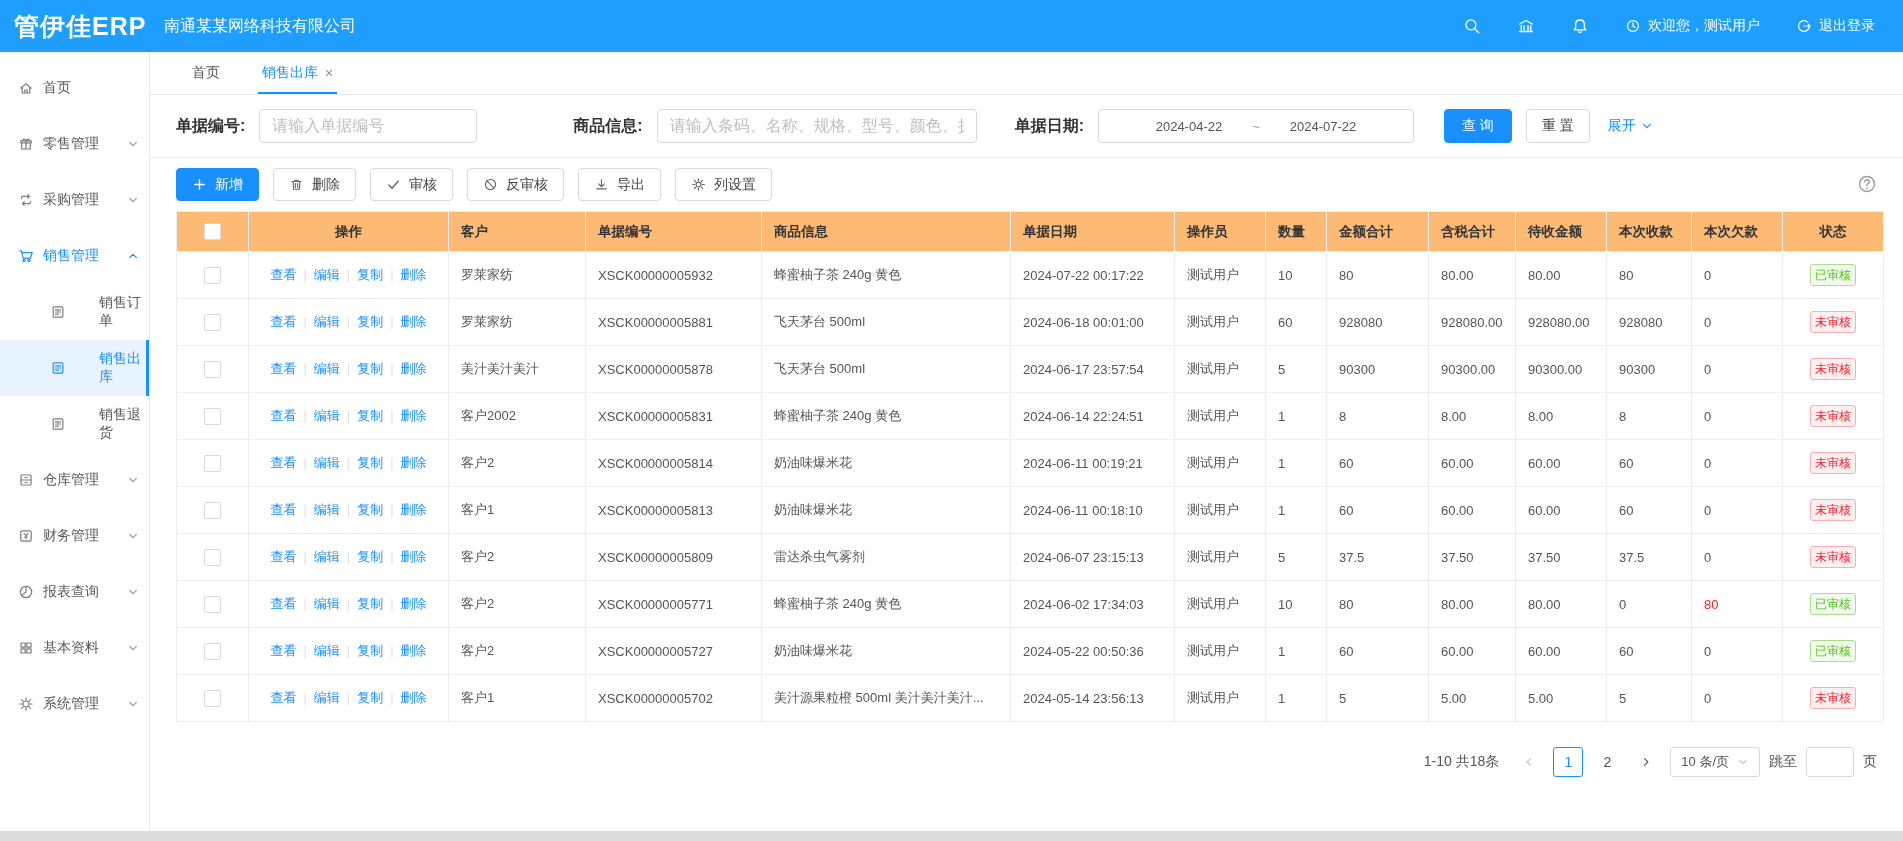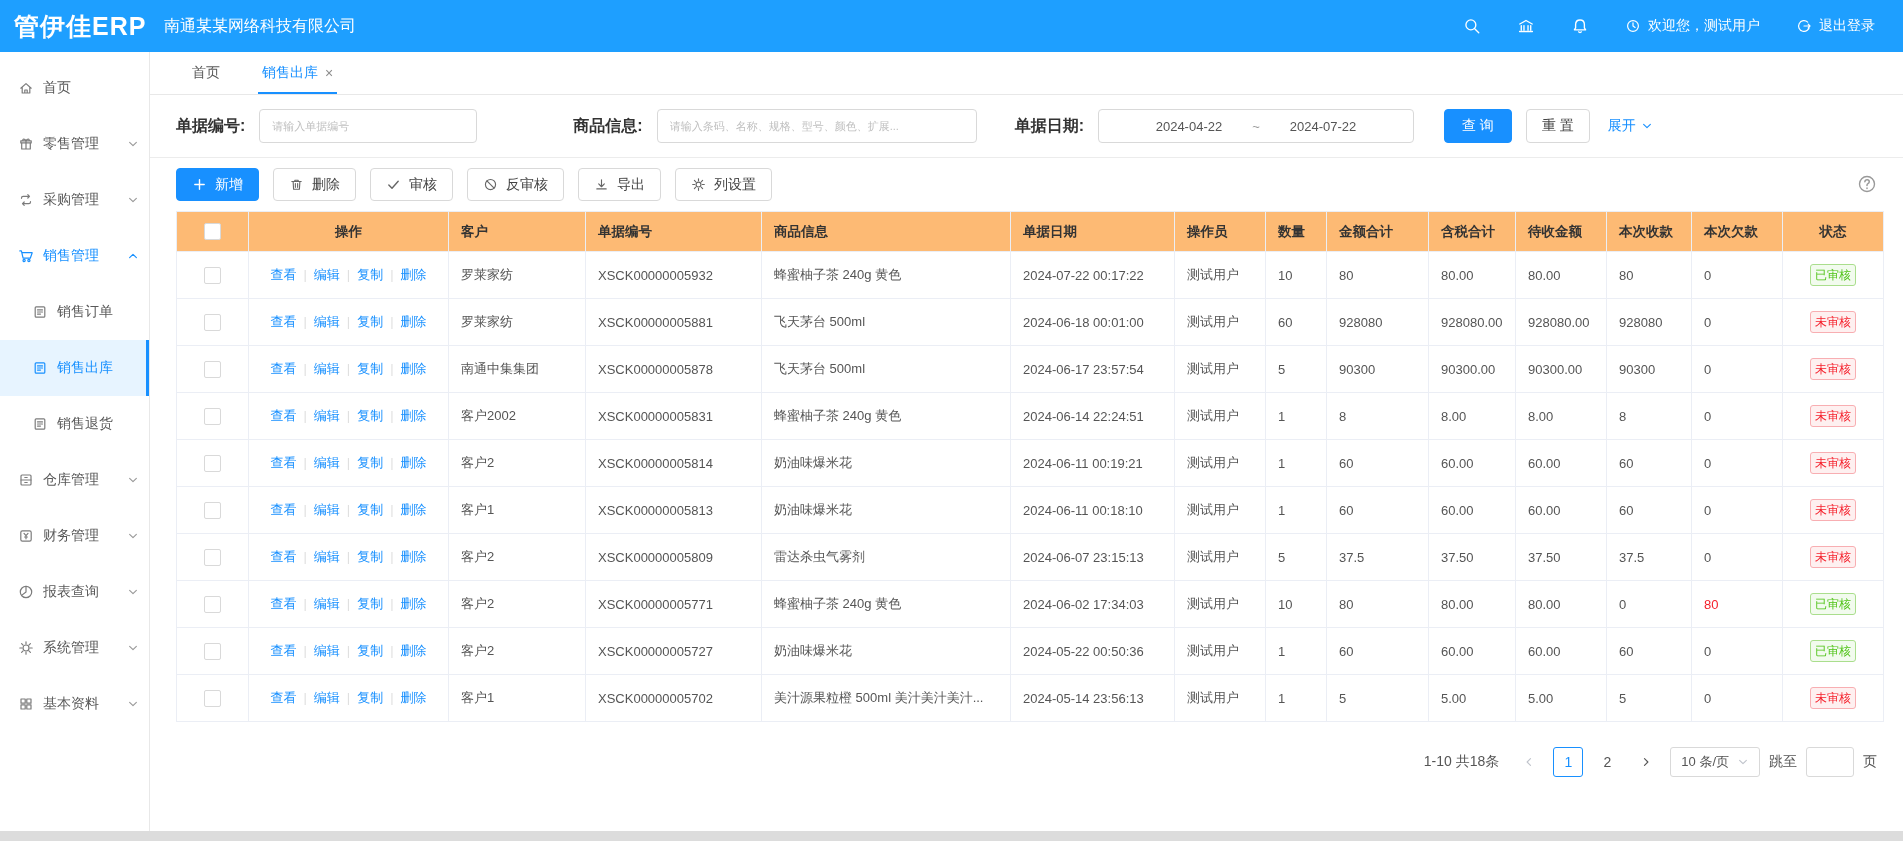--- a/index.html
+++ b/index.html
@@ -13,42 +13,42 @@
   .topbar-right{margin-left:auto;display:flex;align-items:center;gap:36px;padding-right:28px;font-size:14px;}
   .tico{display:flex;cursor:pointer;}
   .tico svg{width:18px;height:18px;}
   .welcome,.logout{display:flex;align-items:center;gap:7px;cursor:pointer;white-space:nowrap;}
   .welcome .ico svg,.logout .ico svg{width:16px;height:16px;}
   
   .shell{flex:1;display:flex;min-height:0;}
   .sidebar{width:150px;flex:0 0 150px;box-sizing:border-box;border-right:1px solid #e8e8e8;background:#fff;padding-top:8px;overflow:hidden;}
   .side-item,.side-sub{height:56px;display:flex;align-items:center;font-size:14px;color:#595959;cursor:pointer;position:relative;}
   .side-item{padding:0 10px 0 18px;}
-  .side-sub{padding-left:32px;}
+  .side-sub{padding-left:50px;gap:24px;}
   .ico{display:flex;}
   .ico svg{width:16px;height:16px;display:block;}
   .side-item .ico,.side-sub .ico{margin-right:9px;color:#7c7c7c;}
   .side-item .chev{margin-left:auto;color:#999;display:flex;}
   .chev svg{width:12px;height:12px;}
   .side-item.blue,.side-item.blue .ico,.side-item.blue .chev{color:#1890ff;}
   .side-sub.active{background:#e7f4ff;color:#1890ff;}
   .side-sub.active .ico{color:#1890ff;}
   .side-sub.active::after{content:"";position:absolute;right:0;top:0;bottom:0;width:3px;background:#1890ff;}
   
   .main{flex:1;display:flex;flex-direction:column;min-width:0;background:#fff;}
   .tabbar{flex:0 0 42px;border-bottom:1px solid #e8e8e8;display:flex;align-items:stretch;padding-left:42px;gap:42px;}
   .tab{font-size:14px;color:#595959;display:flex;align-items:center;cursor:pointer;position:relative;}
   .tab.active{color:#1890ff;}
   .tab.active::after{content:"";position:absolute;left:-4px;right:-4px;bottom:0;height:2px;background:#1890ff;}
   .tab-close{margin-left:7px;color:#8c8c8c;font-size:14px;}
   
   .filterbar{display:flex;align-items:center;padding:14px 26px;}
   .fgroup{display:flex;align-items:center;}
   .f-label{font-weight:bold;font-size:16px;color:#333;margin-right:14px;white-space:nowrap;}
-  .f-input{height:34px;border:1px solid #d9d9d9;border-radius:4px;padding:0 12px;font-size:11px;color:#333;box-sizing:border-box;outline:none;font-family:inherit;}
+  .f-input{height:34px;border:1px solid #d9d9d9;border-radius:4px;padding:0 12px;font-size:16px;color:#333;box-sizing:border-box;outline:none;font-family:inherit;}
   .f-input::placeholder{color:#bfbfbf;}
   .w-doc{width:218px;}
   .w-prod{width:320px;}
   .g-doc{margin-right:96px;}
   .g-prod{margin-right:26px;}
   .g-date{margin-right:30px;margin-left:12px;}
   .datebox{width:316px;height:34px;box-sizing:border-box;border:1px solid #d9d9d9;border-radius:4px;display:flex;align-items:center;justify-content:center;gap:30px;font-size:13px;color:#555;cursor:pointer;}
   .date-sep{color:#999;}
   .btn{height:34px;border-radius:4px;font-size:14px;display:flex;align-items:center;cursor:pointer;box-sizing:border-box;white-space:nowrap;}
   .btn-primary{background:#1890ff;color:#fff;border:1px solid #1890ff;padding:0 17px;}
@@ -253,41 +253,41 @@
           <span>报表查询</span>
           <span class="chev">
             <svg viewBox="0 0 16 16" fill="none" stroke="currentColor" stroke-width="1.2" stroke-linecap="round" stroke-linejoin="round">
               <path d="M3.5 5.8 8 10.3l4.5-4.5" stroke-width="1.5"></path>
             </svg>
           </span>
         </div>
         <div class="side-item">
           <span class="ico">
             <svg viewBox="0 0 16 16" fill="none" stroke="currentColor" stroke-width="1.2" stroke-linecap="round" stroke-linejoin="round">
-              <circle cx="8" cy="8" r="3"></circle>
-              <path d="M8 1.8v2.1M8 12.1v2.1M1.8 8h2.1M12.1 8h2.1M3.6 3.6l1.5 1.5M10.9 10.9l1.5 1.5M12.4 3.6l-1.5 1.5M5.1 10.9l-1.5 1.5"></path>
-            </svg>
-          </span>
-          <span>系统管理</span>
-          <span class="chev">
-            <svg viewBox="0 0 16 16" fill="none" stroke="currentColor" stroke-width="1.2" stroke-linecap="round" stroke-linejoin="round">
-              <path d="M3.5 5.8 8 10.3l4.5-4.5" stroke-width="1.5"></path>
-            </svg>
-          </span>
-        </div>
-        <div class="side-item">
-          <span class="ico">
-            <svg viewBox="0 0 16 16" fill="none" stroke="currentColor" stroke-width="1.2" stroke-linecap="round" stroke-linejoin="round">
               <rect x="3" y="3" width="4.2" height="4.2"></rect>
               <rect x="8.8" y="3" width="4.2" height="4.2"></rect>
               <rect x="3" y="8.8" width="4.2" height="4.2"></rect>
               <rect x="8.8" y="8.8" width="4.2" height="4.2"></rect>
             </svg>
           </span>
           <span>基本资料</span>
+          <span class="chev">
+            <svg viewBox="0 0 16 16" fill="none" stroke="currentColor" stroke-width="1.2" stroke-linecap="round" stroke-linejoin="round">
+              <path d="M3.5 5.8 8 10.3l4.5-4.5" stroke-width="1.5"></path>
+            </svg>
+          </span>
+        </div>
+        <div class="side-item">
+          <span class="ico">
+            <svg viewBox="0 0 16 16" fill="none" stroke="currentColor" stroke-width="1.2" stroke-linecap="round" stroke-linejoin="round">
+              <circle cx="8" cy="8" r="3"></circle>
+              <path d="M8 1.8v2.1M8 12.1v2.1M1.8 8h2.1M12.1 8h2.1M3.6 3.6l1.5 1.5M10.9 10.9l1.5 1.5M12.4 3.6l-1.5 1.5M5.1 10.9l-1.5 1.5"></path>
+            </svg>
+          </span>
+          <span>系统管理</span>
           <span class="chev">
             <svg viewBox="0 0 16 16" fill="none" stroke="currentColor" stroke-width="1.2" stroke-linecap="round" stroke-linejoin="round">
               <path d="M3.5 5.8 8 10.3l4.5-4.5" stroke-width="1.5"></path>
             </svg>
           </span>
         </div>
       </aside>
 
     <main class="main">
       <div class="tabbar">
@@ -455,21 +455,21 @@
                 <td>928080</td>
                 <td>928080.00</td>
                 <td>928080.00</td>
                 <td>928080</td>
                 <td><span>0</span></td>
                 <td class="c"><span class="badge unapproved">未审核</span></td>
               </tr>
               <tr>
                 <td class="c"><span class="cb"></span></td>
                 <td class="c"><span class="oplink">查看</span><span class="sep">|</span><span class="oplink">编辑</span><span class="sep">|</span><span class="oplink">复制</span><span class="sep">|</span><span class="oplink">删除</span></td>
-                <td>南通中集集团</td>
+                <td>美汁美汁美汁</td>
                 <td>XSCK00000005878</td>
                 <td>飞天茅台 500ml</td>
                 <td>2024-06-17 23:57:54</td>
                 <td>测试用户</td>
                 <td>5</td>
                 <td>90300</td>
                 <td>90300.00</td>
                 <td>90300.00</td>
                 <td>90300</td>
                 <td><span>0</span></td>

